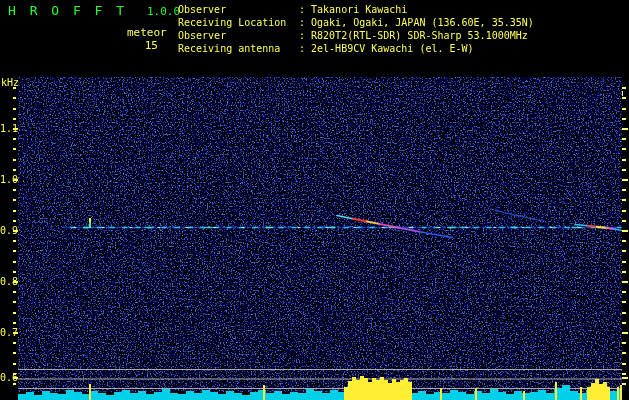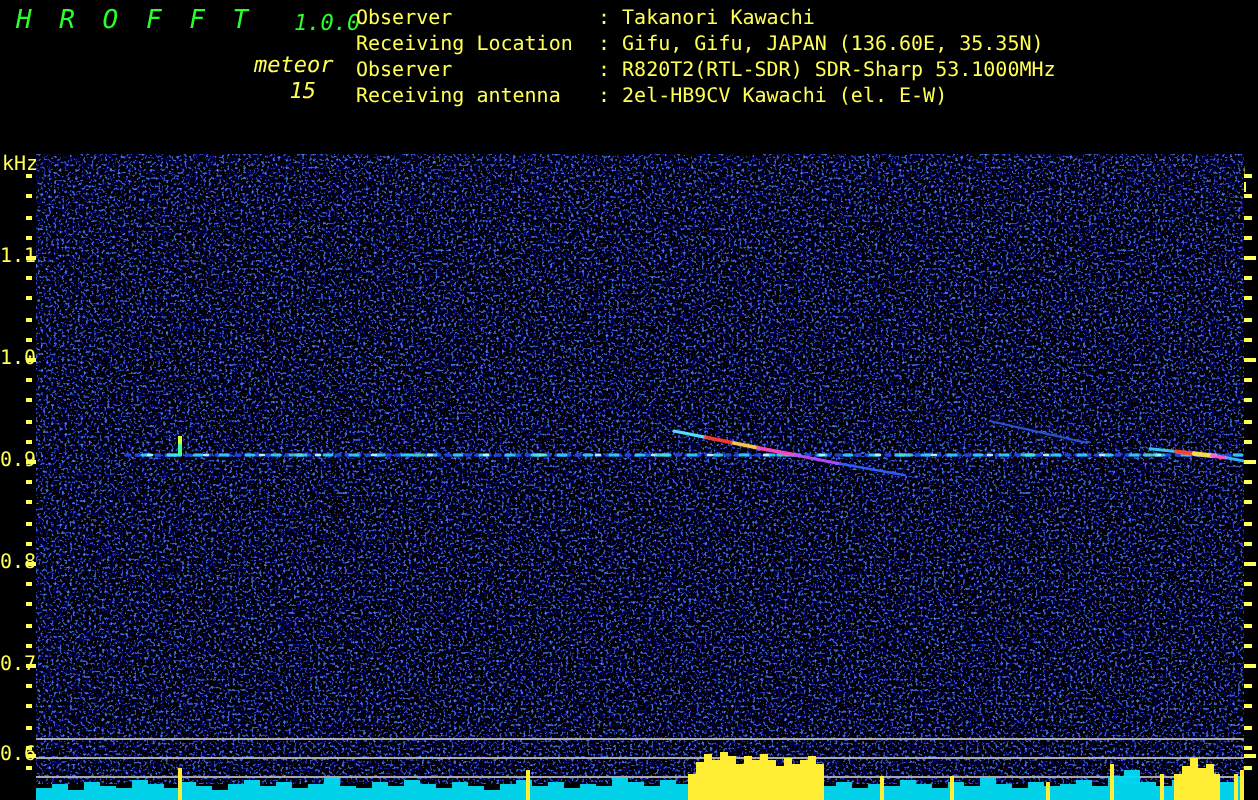--- a/index.html
+++ b/index.html
@@ -1,20 +1,20 @@
 <!DOCTYPE html>
 <html><head>
 <meta charset="utf-8">
 <style>
   html,body{margin:0;padding:0;background:#000;}
   #stage{position:relative;width:629px;height:400px;background:#000;overflow:hidden;
          font-family:"DejaVu Sans Mono",monospace;}
   .yel{color:#ffff55;}
   .grn{color:#2bff2b;}
-  .hdr-left{position:absolute;left:0;top:0;width:178px;height:58px;font-style:italic;}
+  .hdr-left{position:absolute;left:0;top:0;width:178px;height:58px;}
   .app-title{position:absolute;left:8px;top:3px;font-size:13px;letter-spacing:3px;}
   .app-version{position:absolute;left:147px;top:5px;font-size:11px;}
   .file-name{position:absolute;left:5px;top:20px;font-size:11px;}
   .mode-label{position:absolute;left:127px;top:26px;font-size:11px;}
   .timestamp{position:absolute;left:5px;top:39px;font-size:11px;}
   .count-value{position:absolute;left:136px;top:39px;width:22px;text-align:right;font-size:11px;}
   .hdr-right{position:absolute;left:178px;top:3px;font-size:10px;line-height:13px;}
   .info-row{white-space:nowrap;}
   .info-label{display:inline-block;width:121px;}
   .info-colon{display:inline-block;margin-right:6px;}
@@ -30,21 +30,21 @@
     <div class="app-version grn">1.0.0</div>
     <div class="mode-label yel">meteor</div>
     <div class="count-value yel">15</div>
   </div>
 
   <div class="hdr-right yel">
     <div class="info-row">
       <span class="info-label">Observer</span><span class="info-colon">:</span><span>Takanori Kawachi</span>
     </div>
     <div class="info-row">
-      <span class="info-label">Receiving Location</span><span class="info-colon">:</span><span>Gifu, Gifu, JAPAN (136.60E, 35.35N)</span>
+      <span class="info-label">Receiving Location</span><span class="info-colon">:</span><span>Ogaki, Ogaki, JAPAN (136.60E, 35.35N)</span>
     </div>
     <div class="info-row">
       <span class="info-label">Observer</span><span class="info-colon">:</span><span>R820T2(RTL-SDR) SDR-Sharp 53.1000MHz</span>
     </div>
     <div class="info-row">
       <span class="info-label">Receiving antenna</span><span class="info-colon">:</span><span>2el-HB9CV Kawachi (el. E-W)</span>
     </div>
   </div>
 
   <div class="khz-label yel">kHz</div>

